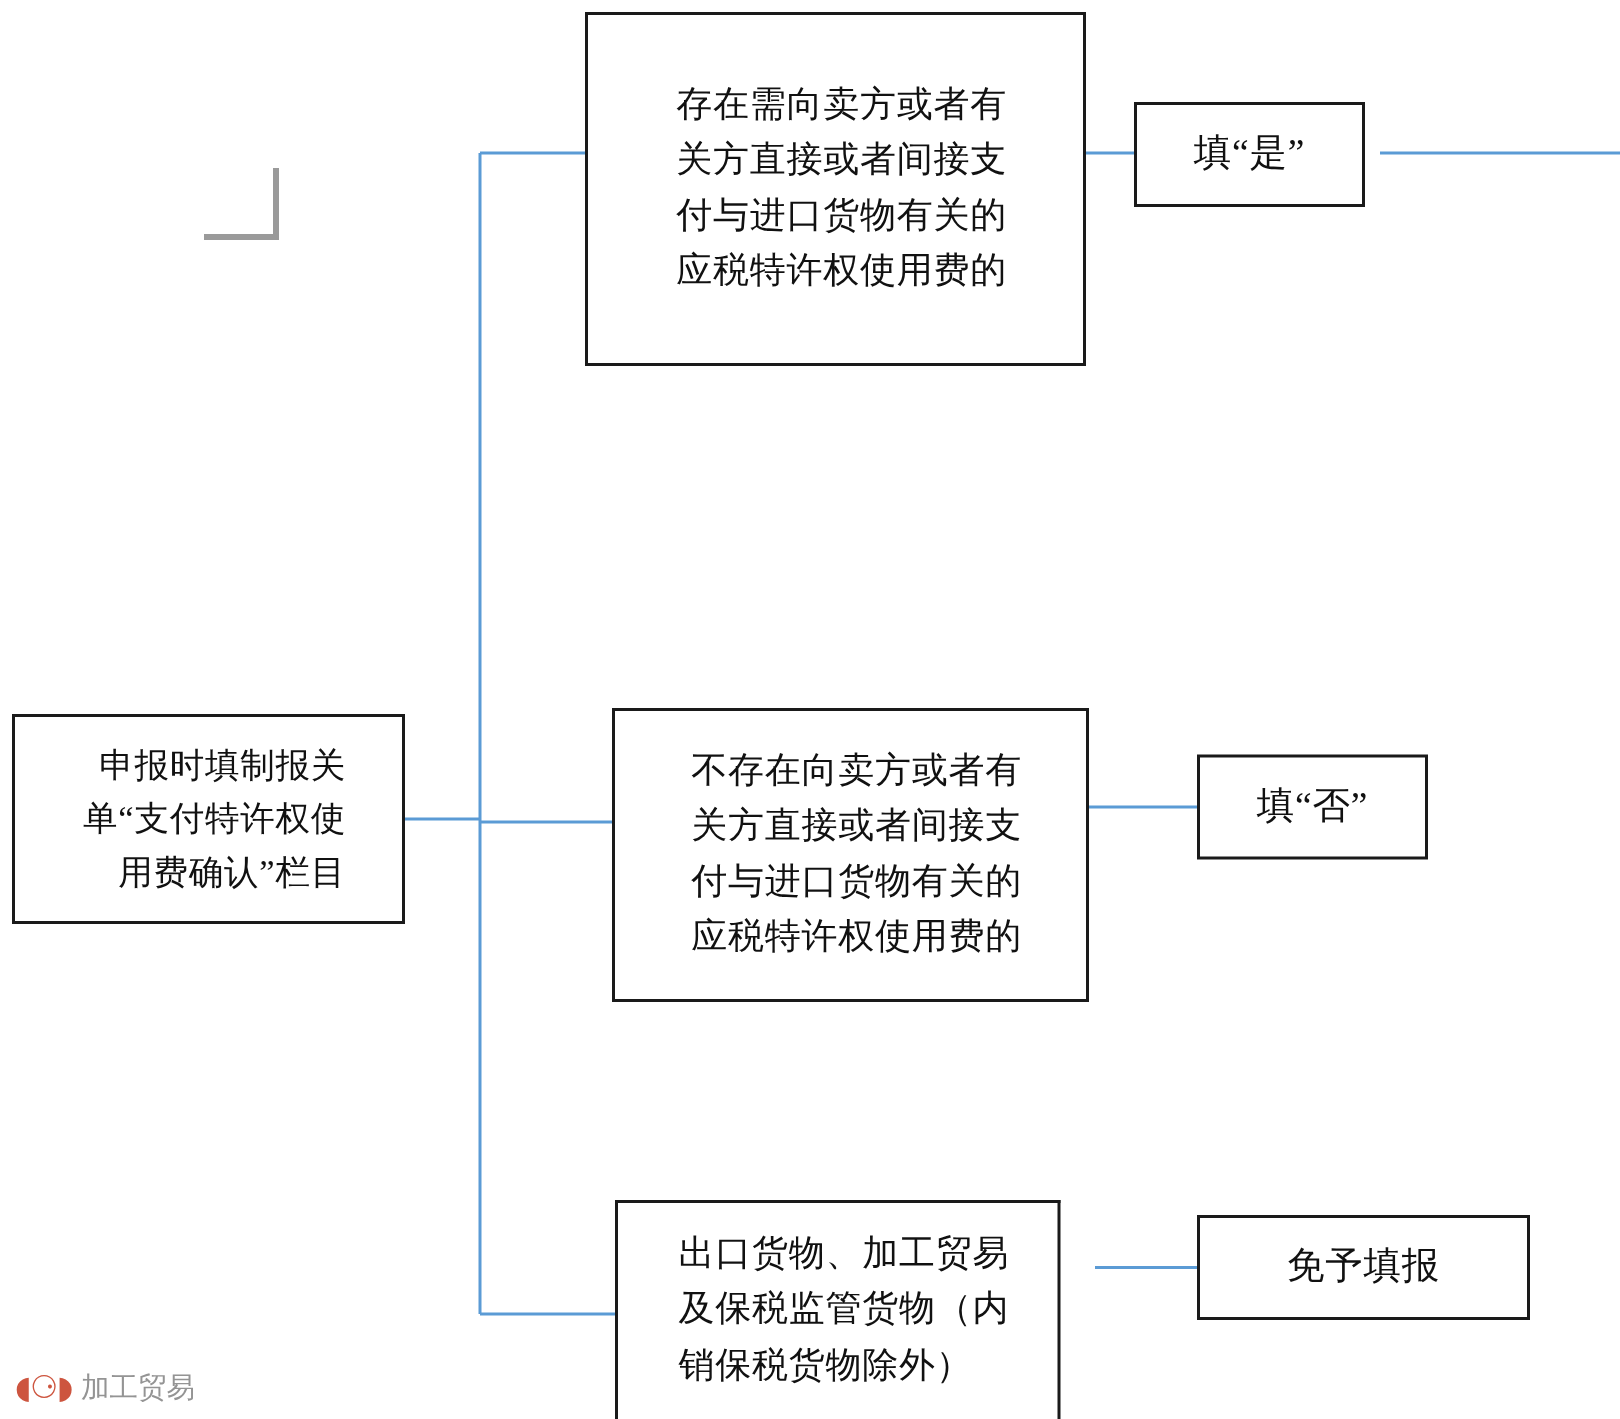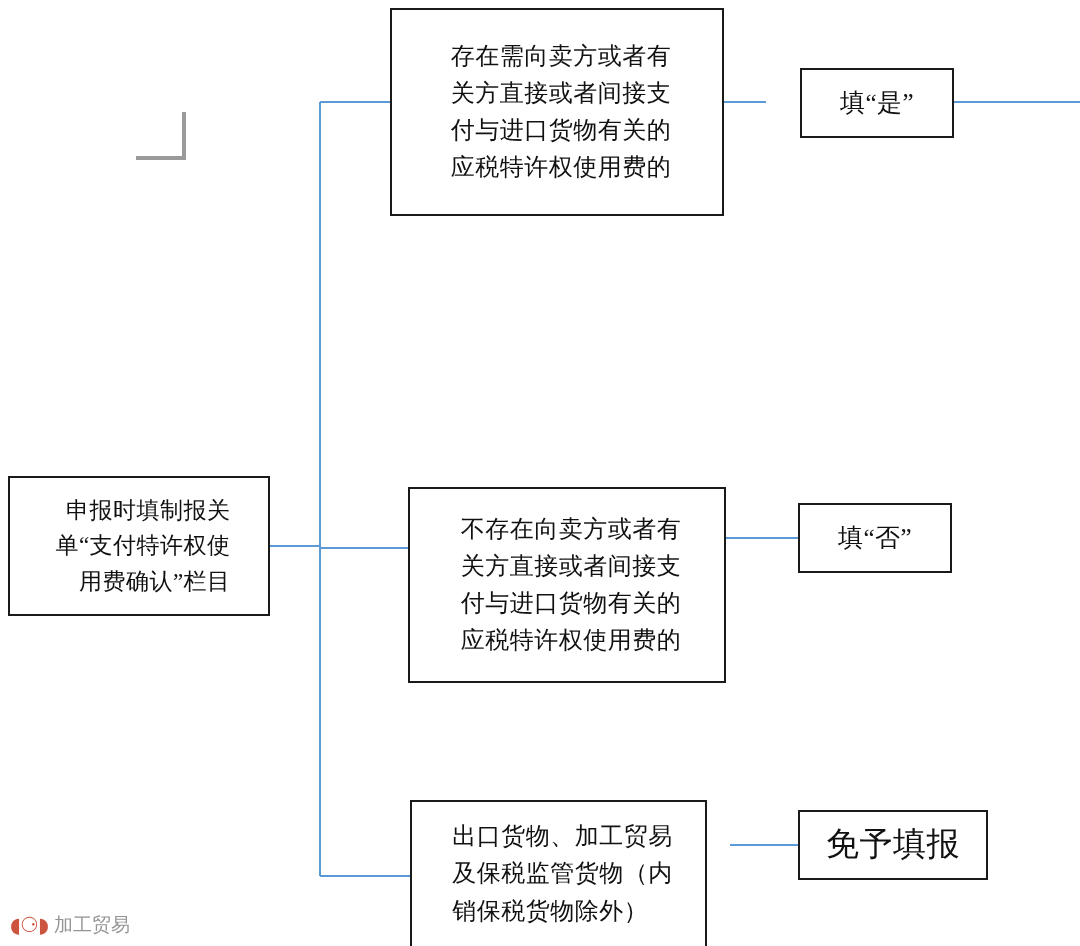--- a/index.html
+++ b/index.html
@@ -47,63 +47,63 @@
     height: 140px;
     font-size: 23px;
   }
   #node-source .node-text { text-align: right; padding-left: 14px; }
 
   
   #node-cond-yes {
     left: 390px;
     top: 8px;
     width: 334px;
-    height: 208px;
+    height: 236px;
     font-size: 24px;
   }
   #node-cond-no {
     left: 408px;
-    top: 487px;
+    top: 472px;
     width: 318px;
     height: 196px;
     font-size: 24px;
   }
   #node-cond-exempt {
     left: 410px;
     top: 800px;
     width: 297px;
     height: 146px;
     font-size: 24px;
     border-bottom: none;
   }
   #node-cond-yes .node-text,
   #node-cond-no .node-text,
   #node-cond-exempt .node-text { text-align: left; padding-left: 14px; }
 
   
   #node-res-yes {
-    left: 800px;
+    left: 756px;
     top: 68px;
     width: 154px;
     height: 70px;
     font-size: 25px;
   }
   #node-res-no {
     left: 798px;
     top: 503px;
     width: 154px;
     height: 70px;
     font-size: 25px;
   }
   #node-res-exempt {
     left: 798px;
     top: 810px;
-    width: 190px;
+    width: 222px;
     height: 70px;
-    font-size: 33px;
+    font-size: 25px;
   }
 
   
   #corner-mark {
     position: absolute;
     left: 136px;
     top: 112px;
     width: 46px;
     height: 44px;
     border-right: 4px solid #9a9a9a;

